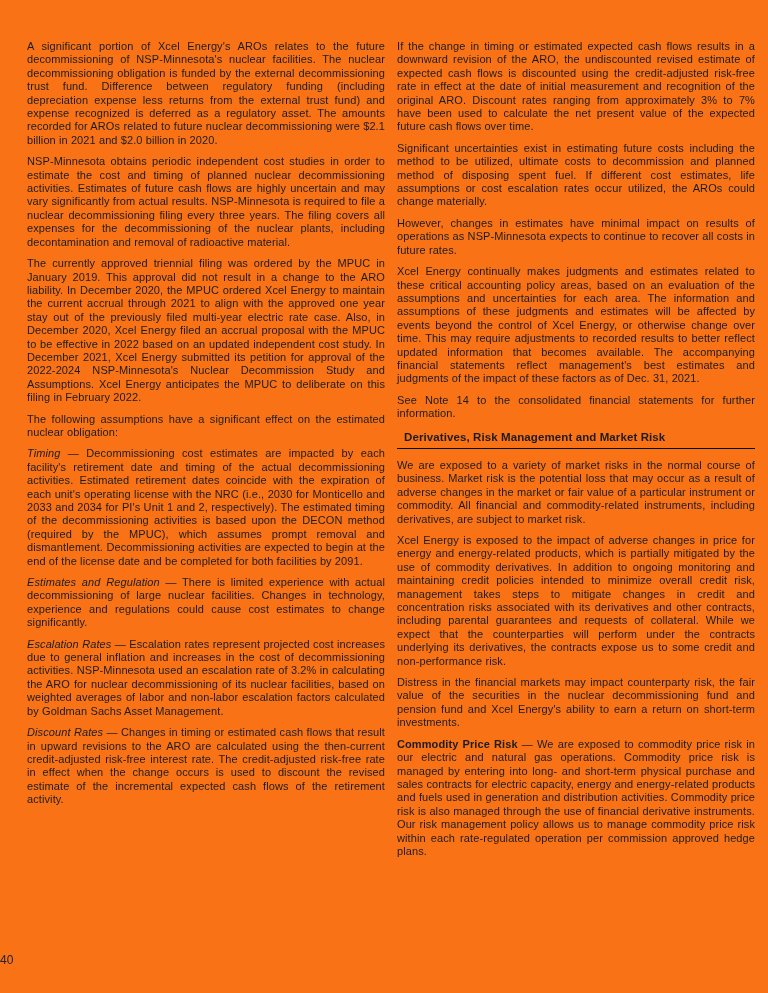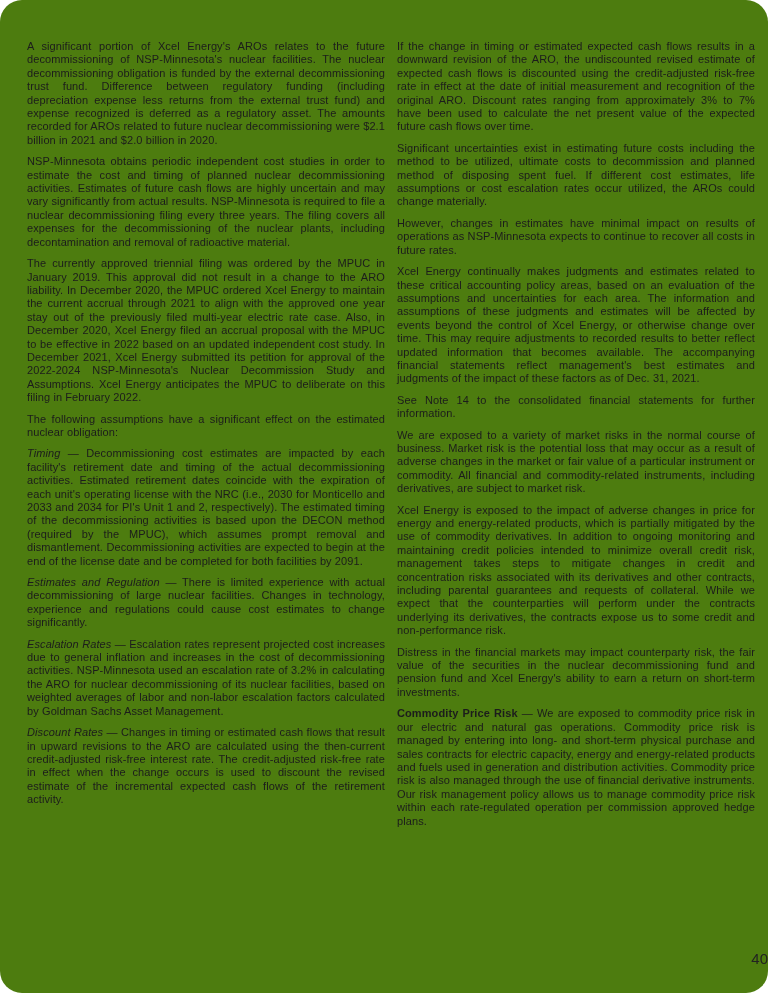--- a/index.html
+++ b/index.html
@@ -1,25 +1,24 @@
 <!DOCTYPE html>
 <html><head>
 <meta charset="utf-8">
 <style>
   * { margin: 0; padding: 0; box-sizing: border-box; }
   html, body { background: #ffffff; }
   .page {
     position: relative;
     width: 768px;
     height: 993px;
-    background: #4d7c0f;
+    background: #f97316;
     font-family: "Liberation Sans", "DejaVu Sans", sans-serif;
     color: #1c1c1c;
     overflow: hidden;
-    border-radius: 22px;
   }
   .columns {
     position: absolute;
     top: 40px;
     left: 27px;
     width: 728px;
     display: flex;
     gap: 12px;
   }
   .col {
@@ -40,22 +39,22 @@
     padding: 2px 0 4px 7px;
     border-bottom: 1.6px solid #000000;
     margin: 3px 0 10px 0;
     letter-spacing: 0.1px;
   }
   .page-number {
     position: absolute;
     bottom: 26px;
     left: 0;
     width: 100%;
-    text-align: right;
-    font-size: 15px;
+    text-align: left;
+    font-size: 12px;
     color: #222222;
   }
 </style>
 </head>
 <body>
 
 <div class="page">
   <div class="columns">
 
     <div class="col">
@@ -69,20 +68,21 @@
       <p><span class="lead-italic">Discount Rates</span><span> — Changes in timing or estimated cash flows that result in upward revisions to the ARO are calculated using the then-current credit-adjusted risk-free interest rate. The credit-adjusted risk-free rate in effect when the change occurs is used to discount the revised estimate of the incremental expected cash flows of the retirement activity.</span></p>
     </div>
 
     <div class="col">
       <p>If the change in timing or estimated expected cash flows results in a downward revision of the ARO, the undiscounted revised estimate of expected cash flows is discounted using the credit-adjusted risk-free rate in effect at the date of initial measurement and recognition of the original ARO. Discount rates ranging from approximately 3% to 7% have been used to calculate the net present value of the expected future cash flows over time.</p>
       <p>Significant uncertainties exist in estimating future costs including the method to be utilized, ultimate costs to decommission and planned method of disposing spent fuel. If different cost estimates, life assumptions or cost escalation rates occur utilized, the AROs could change materially.</p>
       <p>However, changes in estimates have minimal impact on results of operations as NSP-Minnesota expects to continue to recover all costs in future rates.</p>
       <p>Xcel Energy continually makes judgments and estimates related to these critical accounting policy areas, based on an evaluation of the assumptions and uncertainties for each area. The information and assumptions of these judgments and estimates will be affected by events beyond the control of Xcel Energy, or otherwise change over time. This may require adjustments to recorded results to better reflect updated information that becomes available. The accompanying financial statements reflect management's best estimates and judgments of the impact of these factors as of Dec. 31, 2021.</p>
       <p>See Note 14 to the consolidated financial statements for further information.</p>
 
+      <div class="section-heading">Derivatives, Risk Management and Market Risk</div>
 
       <p>We are exposed to a variety of market risks in the normal course of business. Market risk is the potential loss that may occur as a result of adverse changes in the market or fair value of a particular instrument or commodity. All financial and commodity-related instruments, including derivatives, are subject to market risk.</p>
       <p>Xcel Energy is exposed to the impact of adverse changes in price for energy and energy-related products, which is partially mitigated by the use of commodity derivatives. In addition to ongoing monitoring and maintaining credit policies intended to minimize overall credit risk, management takes steps to mitigate changes in credit and concentration risks associated with its derivatives and other contracts, including parental guarantees and requests of collateral. While we expect that the counterparties will perform under the contracts underlying its derivatives, the contracts expose us to some credit and non-performance risk.</p>
       <p>Distress in the financial markets may impact counterparty risk, the fair value of the securities in the nuclear decommissioning fund and pension fund and Xcel Energy's ability to earn a return on short-term investments.</p>
       <p><span class="lead-bold-italic">Commodity Price Risk</span><span> — We are exposed to commodity price risk in our electric and natural gas operations. Commodity price risk is managed by entering into long- and short-term physical purchase and sales contracts for electric capacity, energy and energy-related products and fuels used in generation and distribution activities. Commodity price risk is also managed through the use of financial derivative instruments. Our risk management policy allows us to manage commodity price risk within each rate-regulated operation per commission approved hedge plans.</span></p>
     </div>
 
   </div>
 
   <div class="page-number">40</div>

